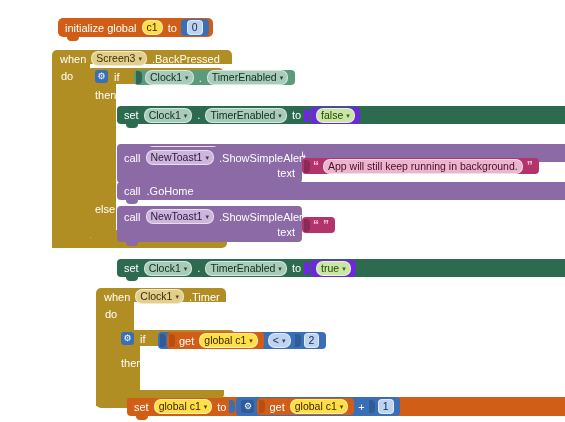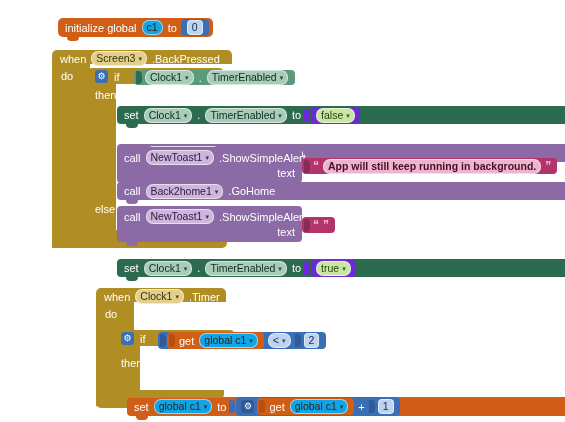--- a/index.html
+++ b/index.html
@@ -53,25 +53,25 @@
   .c-var-d{background:#b84f0f;}
   .c-ctrl{background:#b18e24;}
   .c-logic{background:#6d28d9;}
   .c-set{background:#2c6b4f;}            
   .c-get{background:#5b9b7b;}            
   .c-call{background:#8b6aa6;}           
   .c-txt{background:#b3336b;}            
   .c-math{background:#3b6fb5;}           
   .c-math-d{background:#2f5c99;}
 
-  .fld-var{background:#0ea5e9;color:#3a1c06;}
+  .fld-var{background:#fde047;color:#3a1c06;}
   .fld-logic{background:#c9e6a4;color:#25420a;}
   .fld-set{background:#a8ccb9;color:#0f2c1e;}
   .fld-call{background:#cdb6dc;color:#2f1740;}
-  .fld-txt{background:#e9b6cd;color:#4a0c29;font-weight:bold;}
+  .fld-txt{background:#e9b6cd;color:#4a0c29;}
   .fld-math2{background:#bdd3ef;color:#12294a;}
   .fld-ctrl{background:#e2cf8d;color:#3d2f05;}
 
   
   .stmt{
     border-radius:4px;
     padding:2px 5px 2px 4px;
     min-height:17px;
     position:relative;
   }
@@ -179,24 +179,20 @@
         <span>TaifunTools1</span>
         <span class="car">▾</span>
       </span>
       <span class="lbl">.KeepScreenOn</span>
     </div>
   </div>
 
   <div class="blk c-call stmt" style="left:117px;top:127px;height:18px;">
     <div class="row" style="height:14px;">
       <span class="lbl">call</span>
-      <span class="fld fld-call">
-        <span>Back2home1</span>
-        <span class="car">▾</span>
-      </span>
       <span class="lbl">.GoHome</span>
     </div>
   </div>
 
   <div class="blk c-call" style="left:117px;top:147px;width:185px;height:36px;border-radius:4px;">
     <div class="row" style="height:17px;padding:2px 5px 0 4px;">
       <span class="lbl">call</span>
       <span class="fld fld-call">
         <span>NewToast1</span>
         <span class="car">▾</span>

